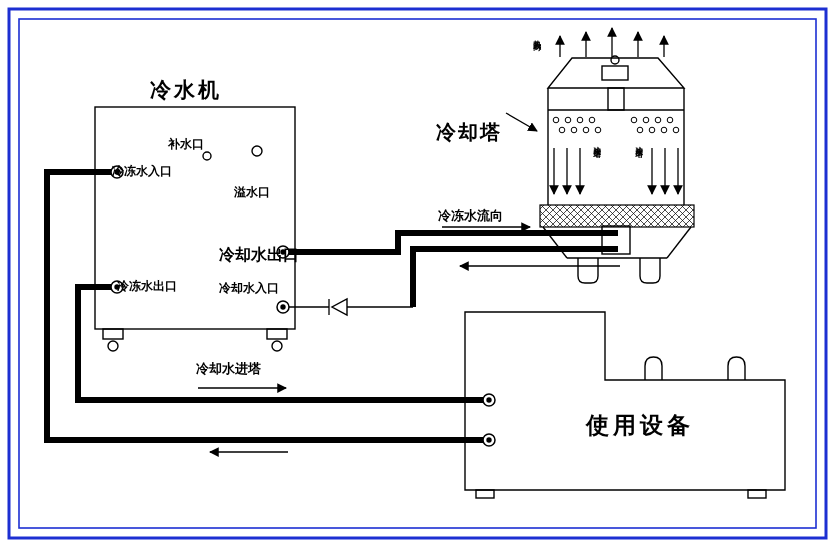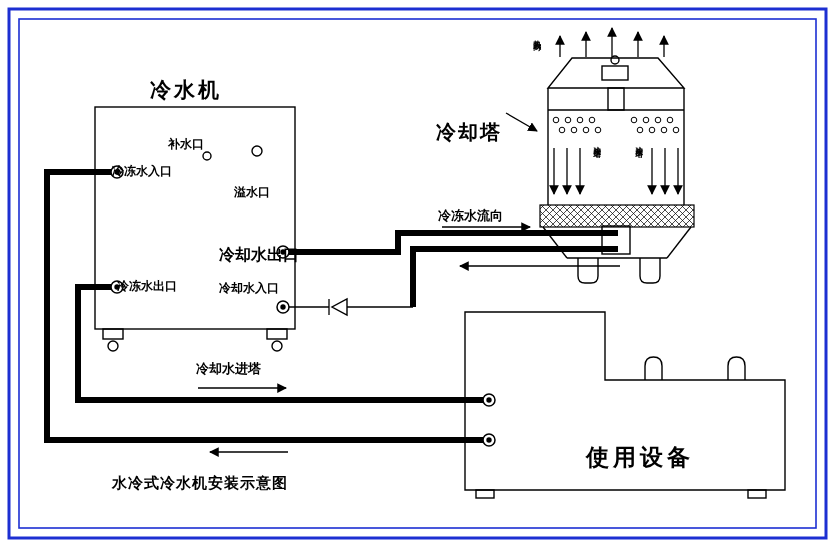--- a/index.html
+++ b/index.html
@@ -178,16 +178,15 @@
   <div class="lbl" style="left:219px;top:282px;font-size:12px;">冷却水入口</div>
 
   <div class="lbl" style="left:438px;top:209px;font-size:13px;">冷冻水流向</div>
   <div class="lbl" style="left:196px;top:362px;font-size:13px;">冷却水进塔</div>
 
   <div class="lbl" style="left:436px;top:86px;font-size:20px;letter-spacing:2px;margin-top:35px;">冷却塔</div>
   <div class="lbl vtext" style="left:532px;top:34px;font-size:8px;height:48px;">热风吹向</div>
   <div class="lbl vtext" style="left:592px;top:140px;font-size:7.5px;height:58px;">冷却水进塔</div>
   <div class="lbl vtext" style="left:634px;top:140px;font-size:7.5px;height:58px;">冷却水出塔</div>
 
-  <div class="lbl" style="left:586px;top:412px;font-size:23px;letter-spacing:4px;margin-top:32px;">使用设备</div>
+  <div class="lbl" style="left:586px;top:412px;font-size:23px;letter-spacing:4px;">使用设备</div>
 
-  <div class="lbl" style="left:112px;top:474px;font-size:15px;letter-spacing:1px;">水冷式冷水机安装示意图</div>
 </div>
 
 </body></html>

